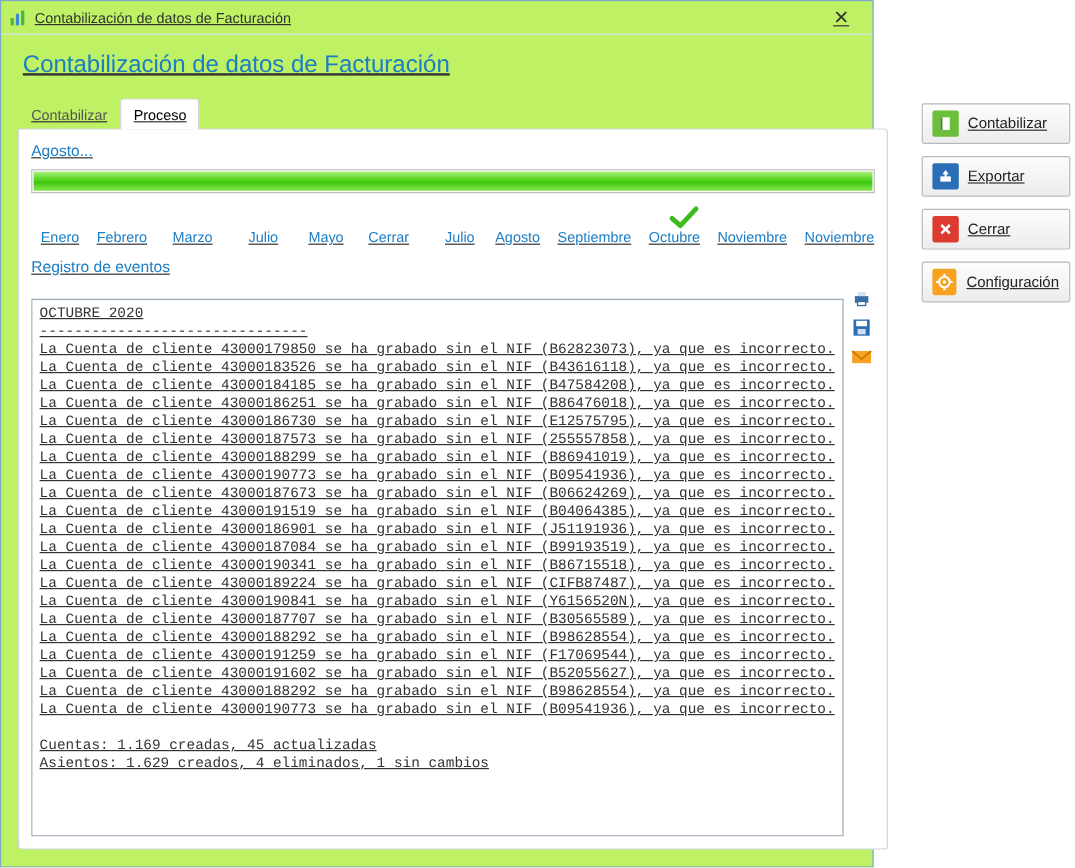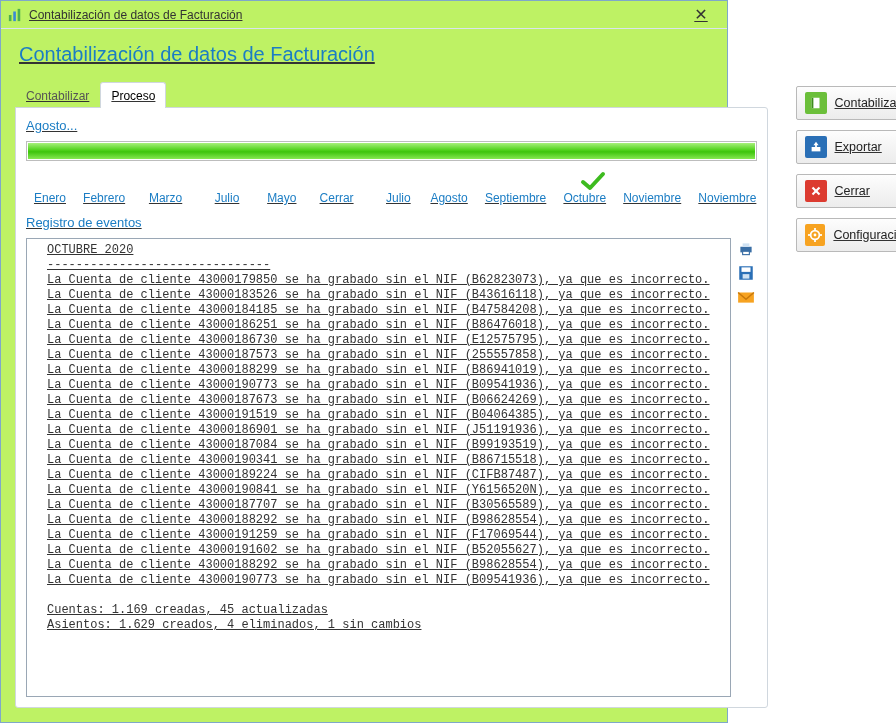--- a/index.html
+++ b/index.html
@@ -115,26 +115,27 @@
     display: flex;
     gap: 6px;
     flex: 1;
     overflow: hidden;
   }
   .logbox {
     flex: 1;
     border: 1px solid #9aa7b5;
     background: #fff;
     overflow: auto;
-    padding: 4px 20px;
+    padding: 4px 6px;
     font-family: "Consolas", "Courier New", monospace;
     font-size: 12px;
     color: #333;
     white-space: pre;
     line-height: 1.25;
+    margin-top: 11px;
   }
   .log-icons {
     width: 20px;
     display: flex; flex-direction: column; gap: 6px;
     padding-top: 2px;
   }
   .log-icons .icn {
     width: 18px; height: 18px;
     display: flex; align-items: center; justify-content: center;
     cursor: pointer;

